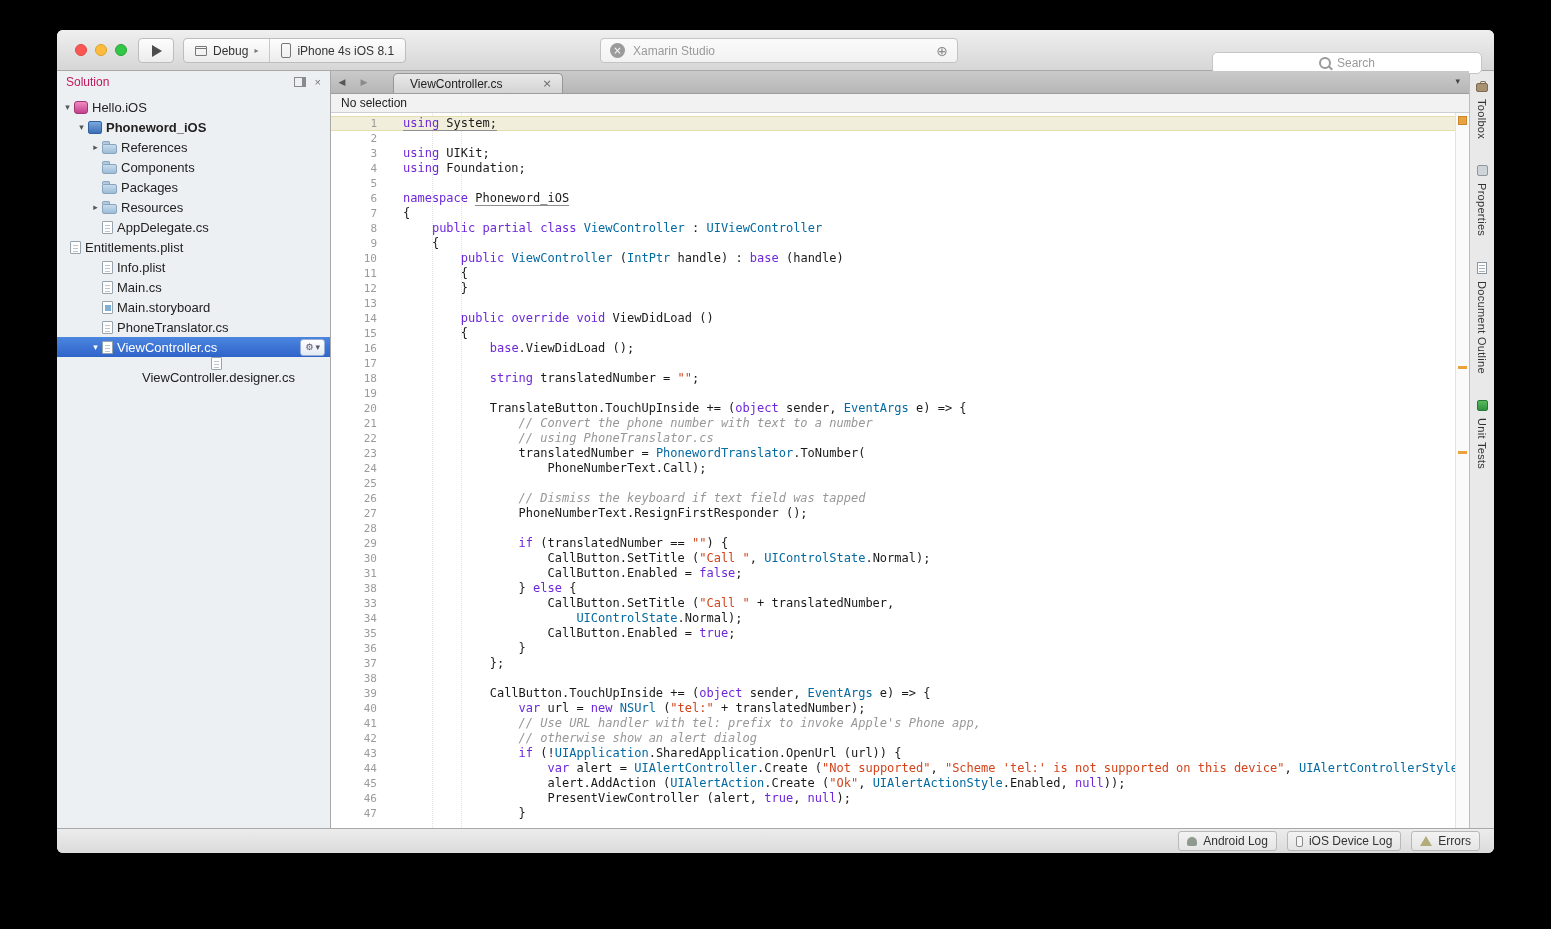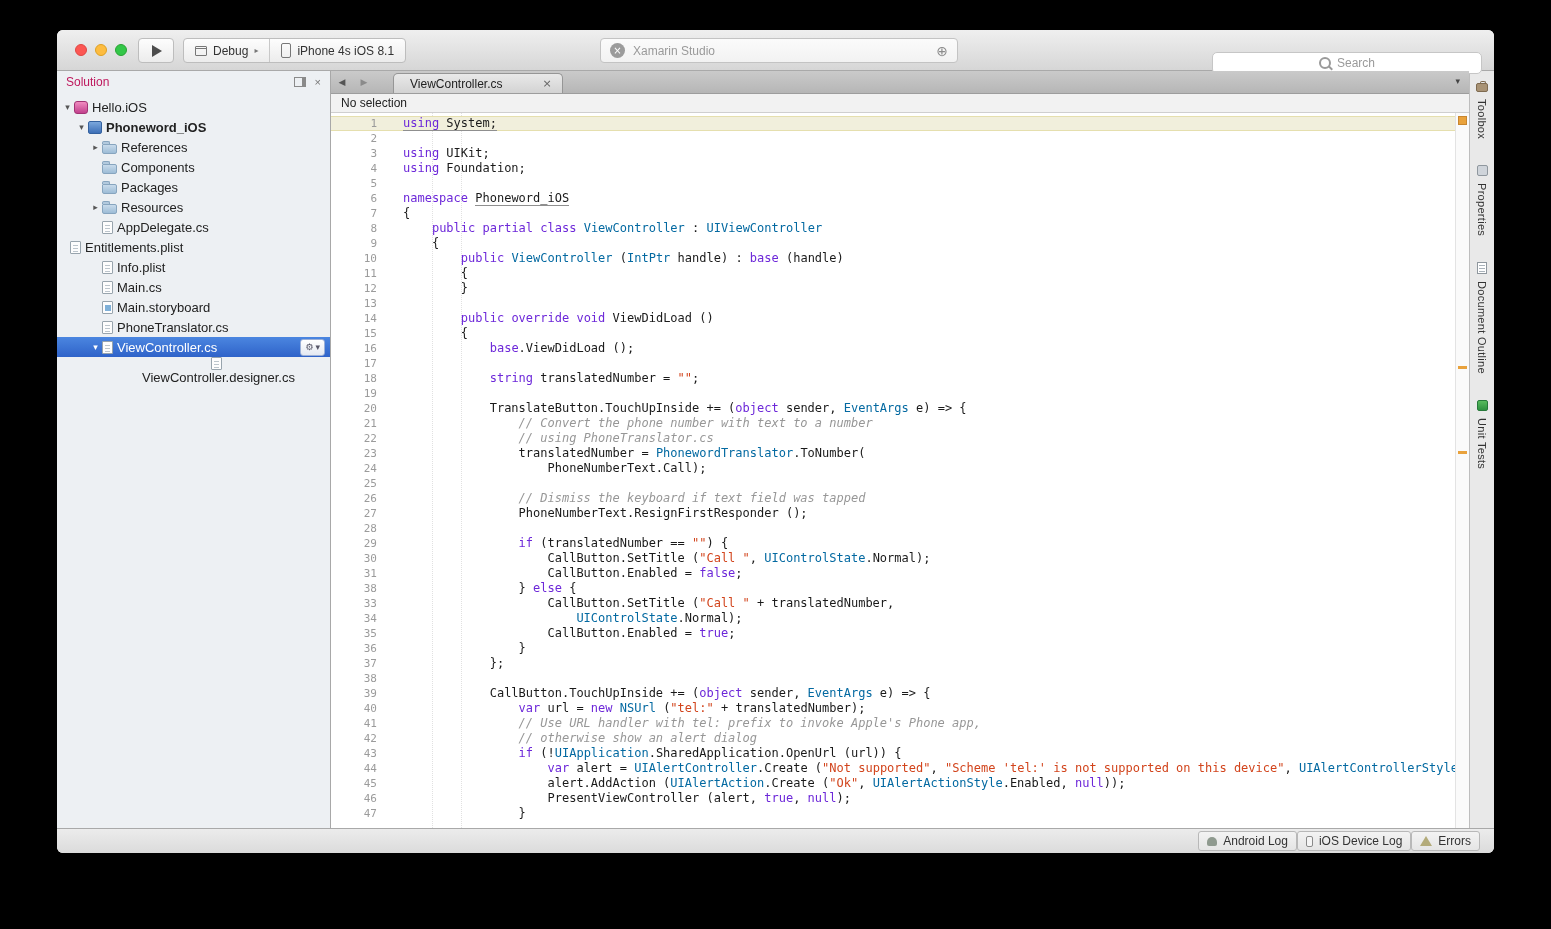--- a/index.html
+++ b/index.html
@@ -350,21 +350,21 @@
         </div>
         <div class="side-tab">
           <span class="sicon unit-tests-icon"></span>
           <span class="vlabel">Unit Tests</span>
         </div>
       </div>
 
   </div>
 
   <div class="statusbar">
-    <div style="display:flex;align-items:flex-end;" id="status-items">
+    <div style="display:flex;align-items:flex-end;gap:10px;" id="status-items">
         <div class="sb-item">
           <span class="sbicon android-icon"></span>
           <span>Android Log</span>
         </div>
         <div class="sb-item">
           <span class="sbicon ios-device-icon"></span>
           <span>iOS Device Log</span>
         </div>
         <div class="sb-item">
           <span class="sbicon errors-icon"></span>

